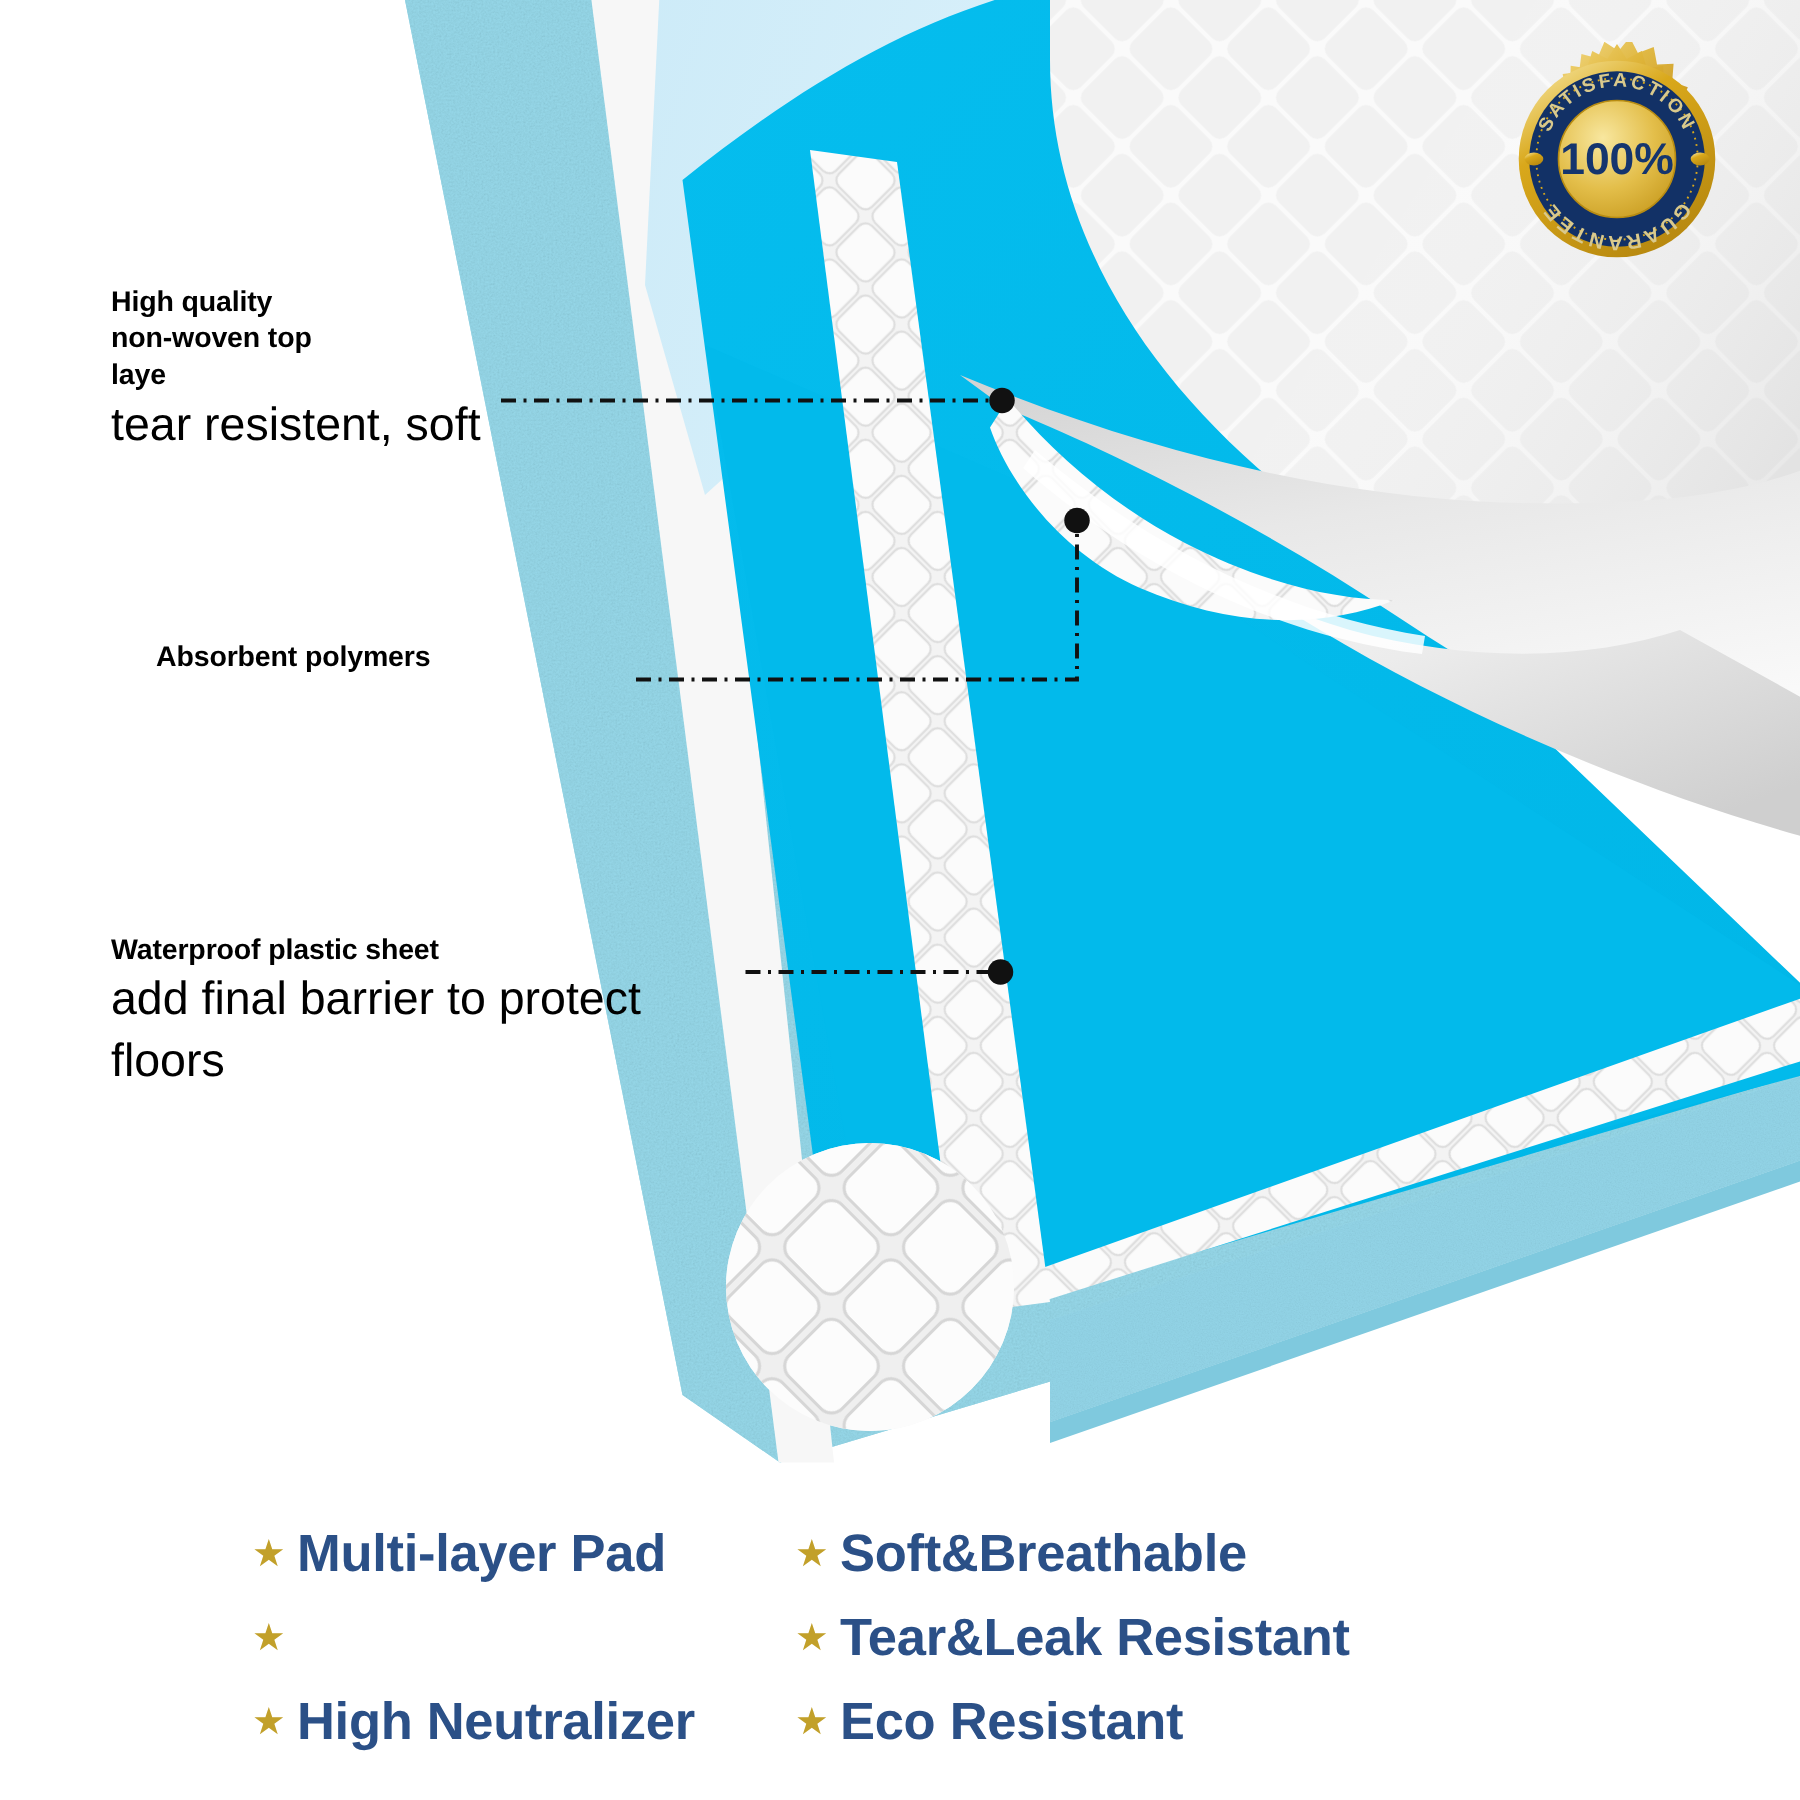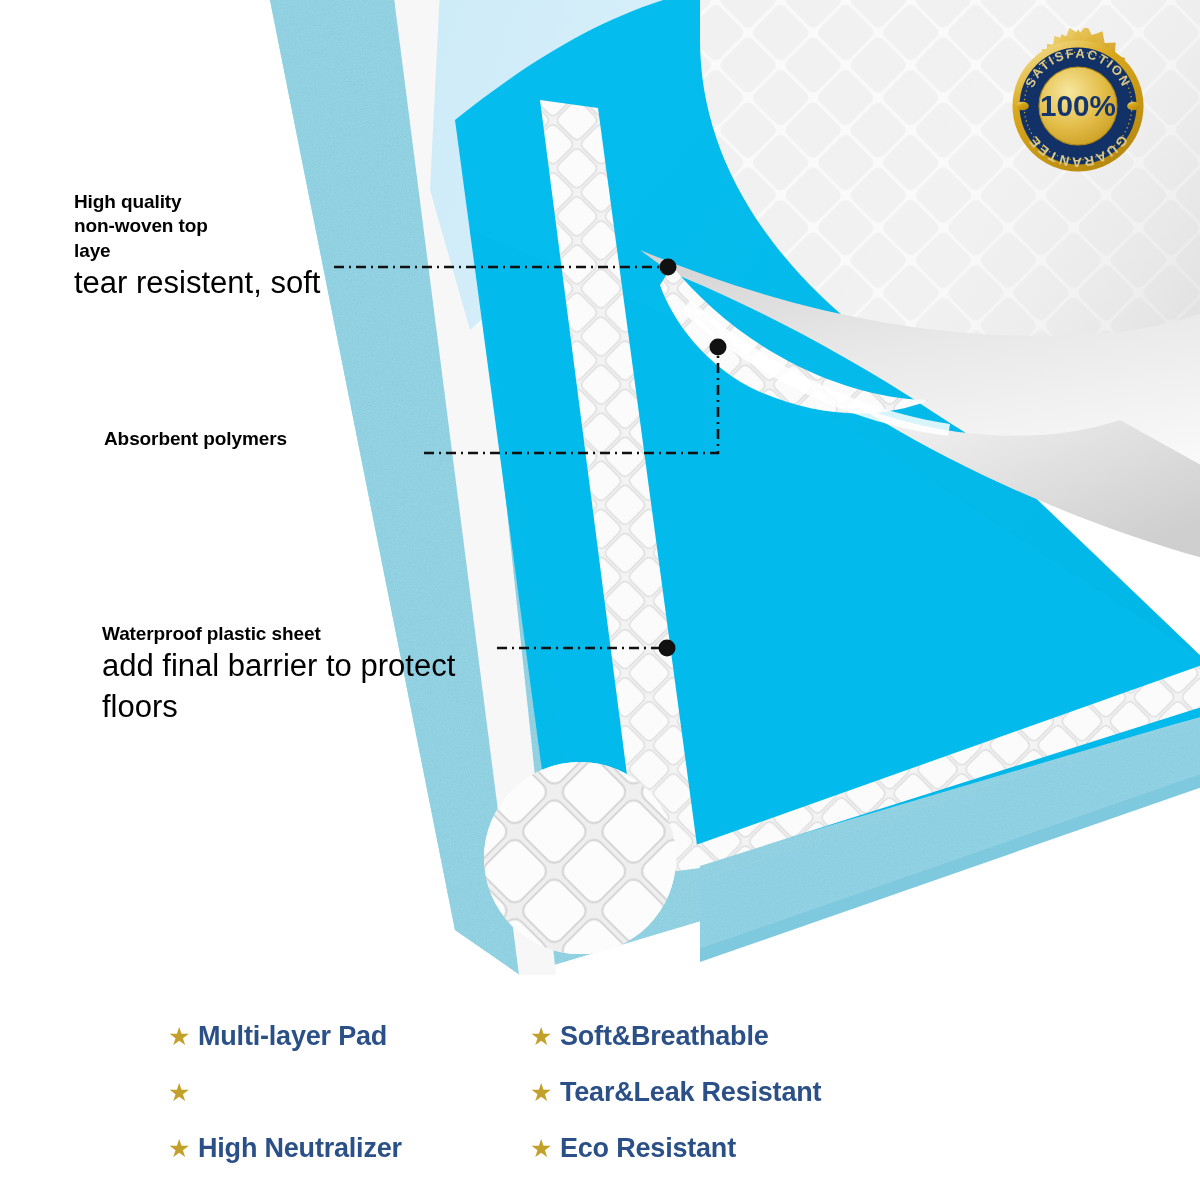--- a/index.html
+++ b/index.html
@@ -40,21 +40,21 @@
   }
   .callout-sub {
     font-size: 31px;
     font-weight: normal;
     line-height: 1.3;
     white-space: pre-line;
     margin: 0;
   }
   #callout-1 { left: 74px; top: 190px; width: 330px; }
   #callout-2 { left: 74px; top: 427px; width: 450px; margin-left: 30px; }
-  #callout-3 { left: 74px; top: 622px; width: 470px; margin-left: 28px; }
+  #callout-3 { left: 74px; top: 622px; width: 470px; }
 
   
   #leader-layer {
     position: absolute;
     left: 0; top: 0;
     width: 1200px; height: 1000px;
     pointer-events: none;
   }
 
   
@@ -91,21 +91,21 @@
   .feature-star {
     width: 30px;
     color: #C2A02A;
     font-size: 25px;
     line-height: 1;
     flex: none;
     text-align: left;
   }
   .feature-label {
     color: #2B5087;
-    font-size: 27px;
+    font-size: 35px;
     font-weight: bold;
     letter-spacing: -0.2px;
     white-space: nowrap;
   }
 </style>
 </head>
 <body>
 
 <div id="page">
 

